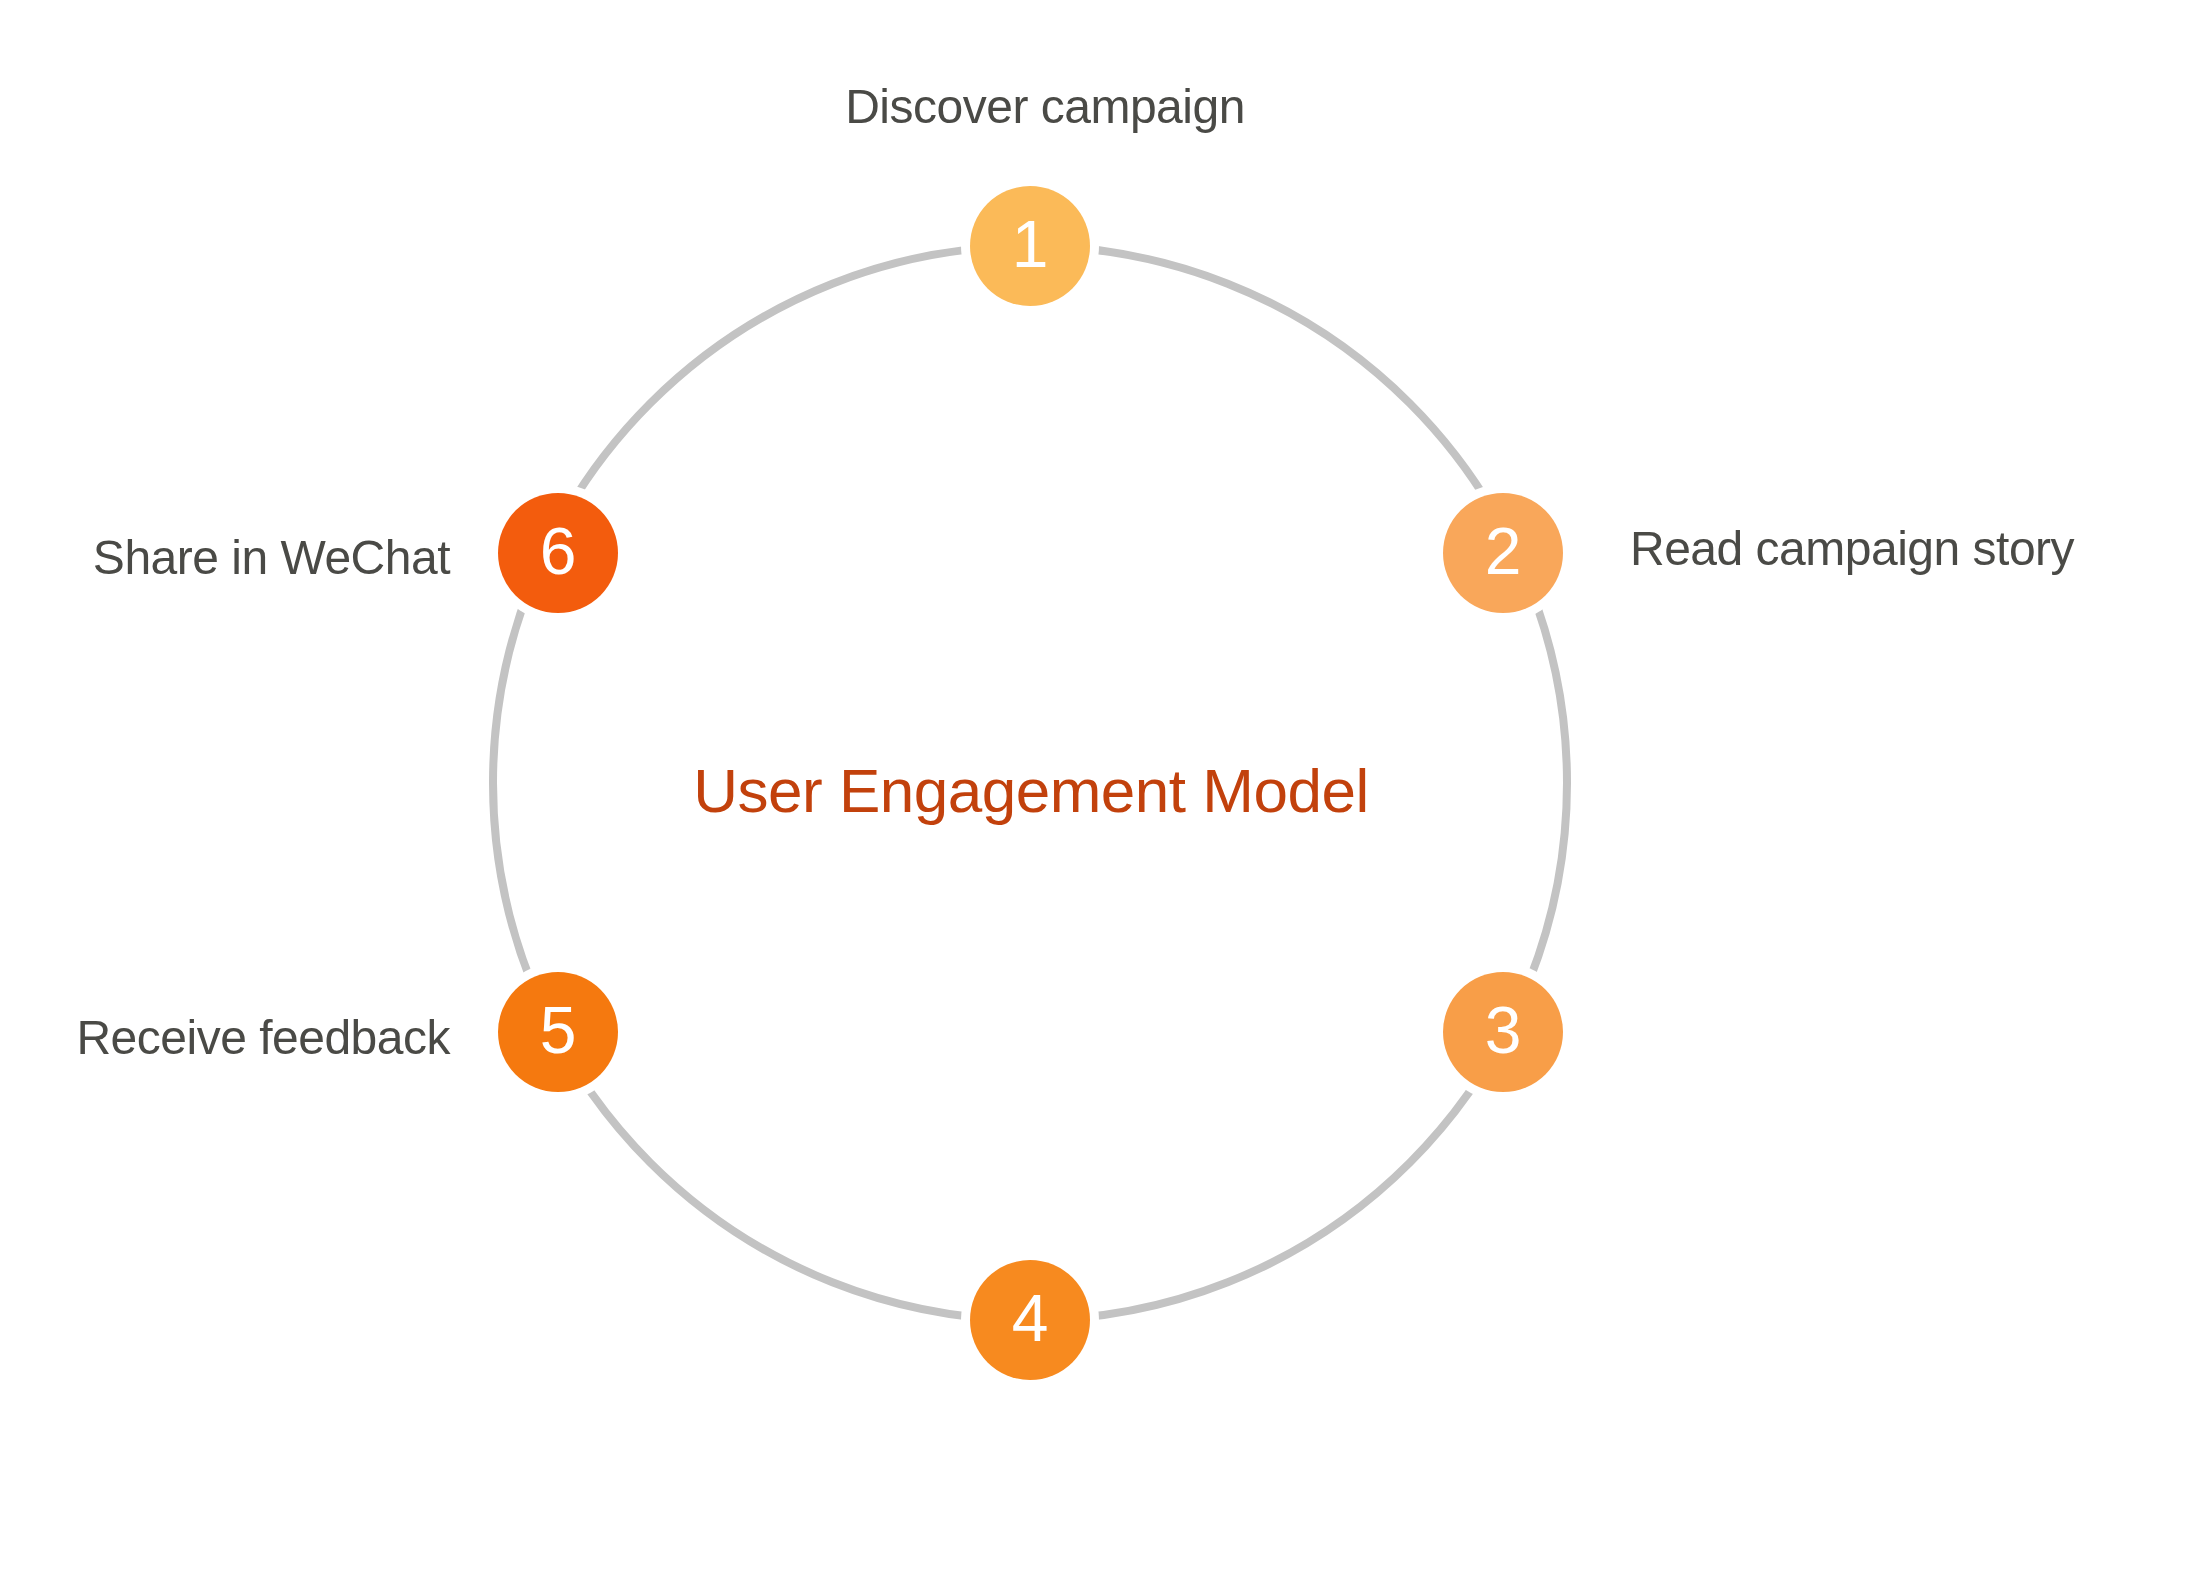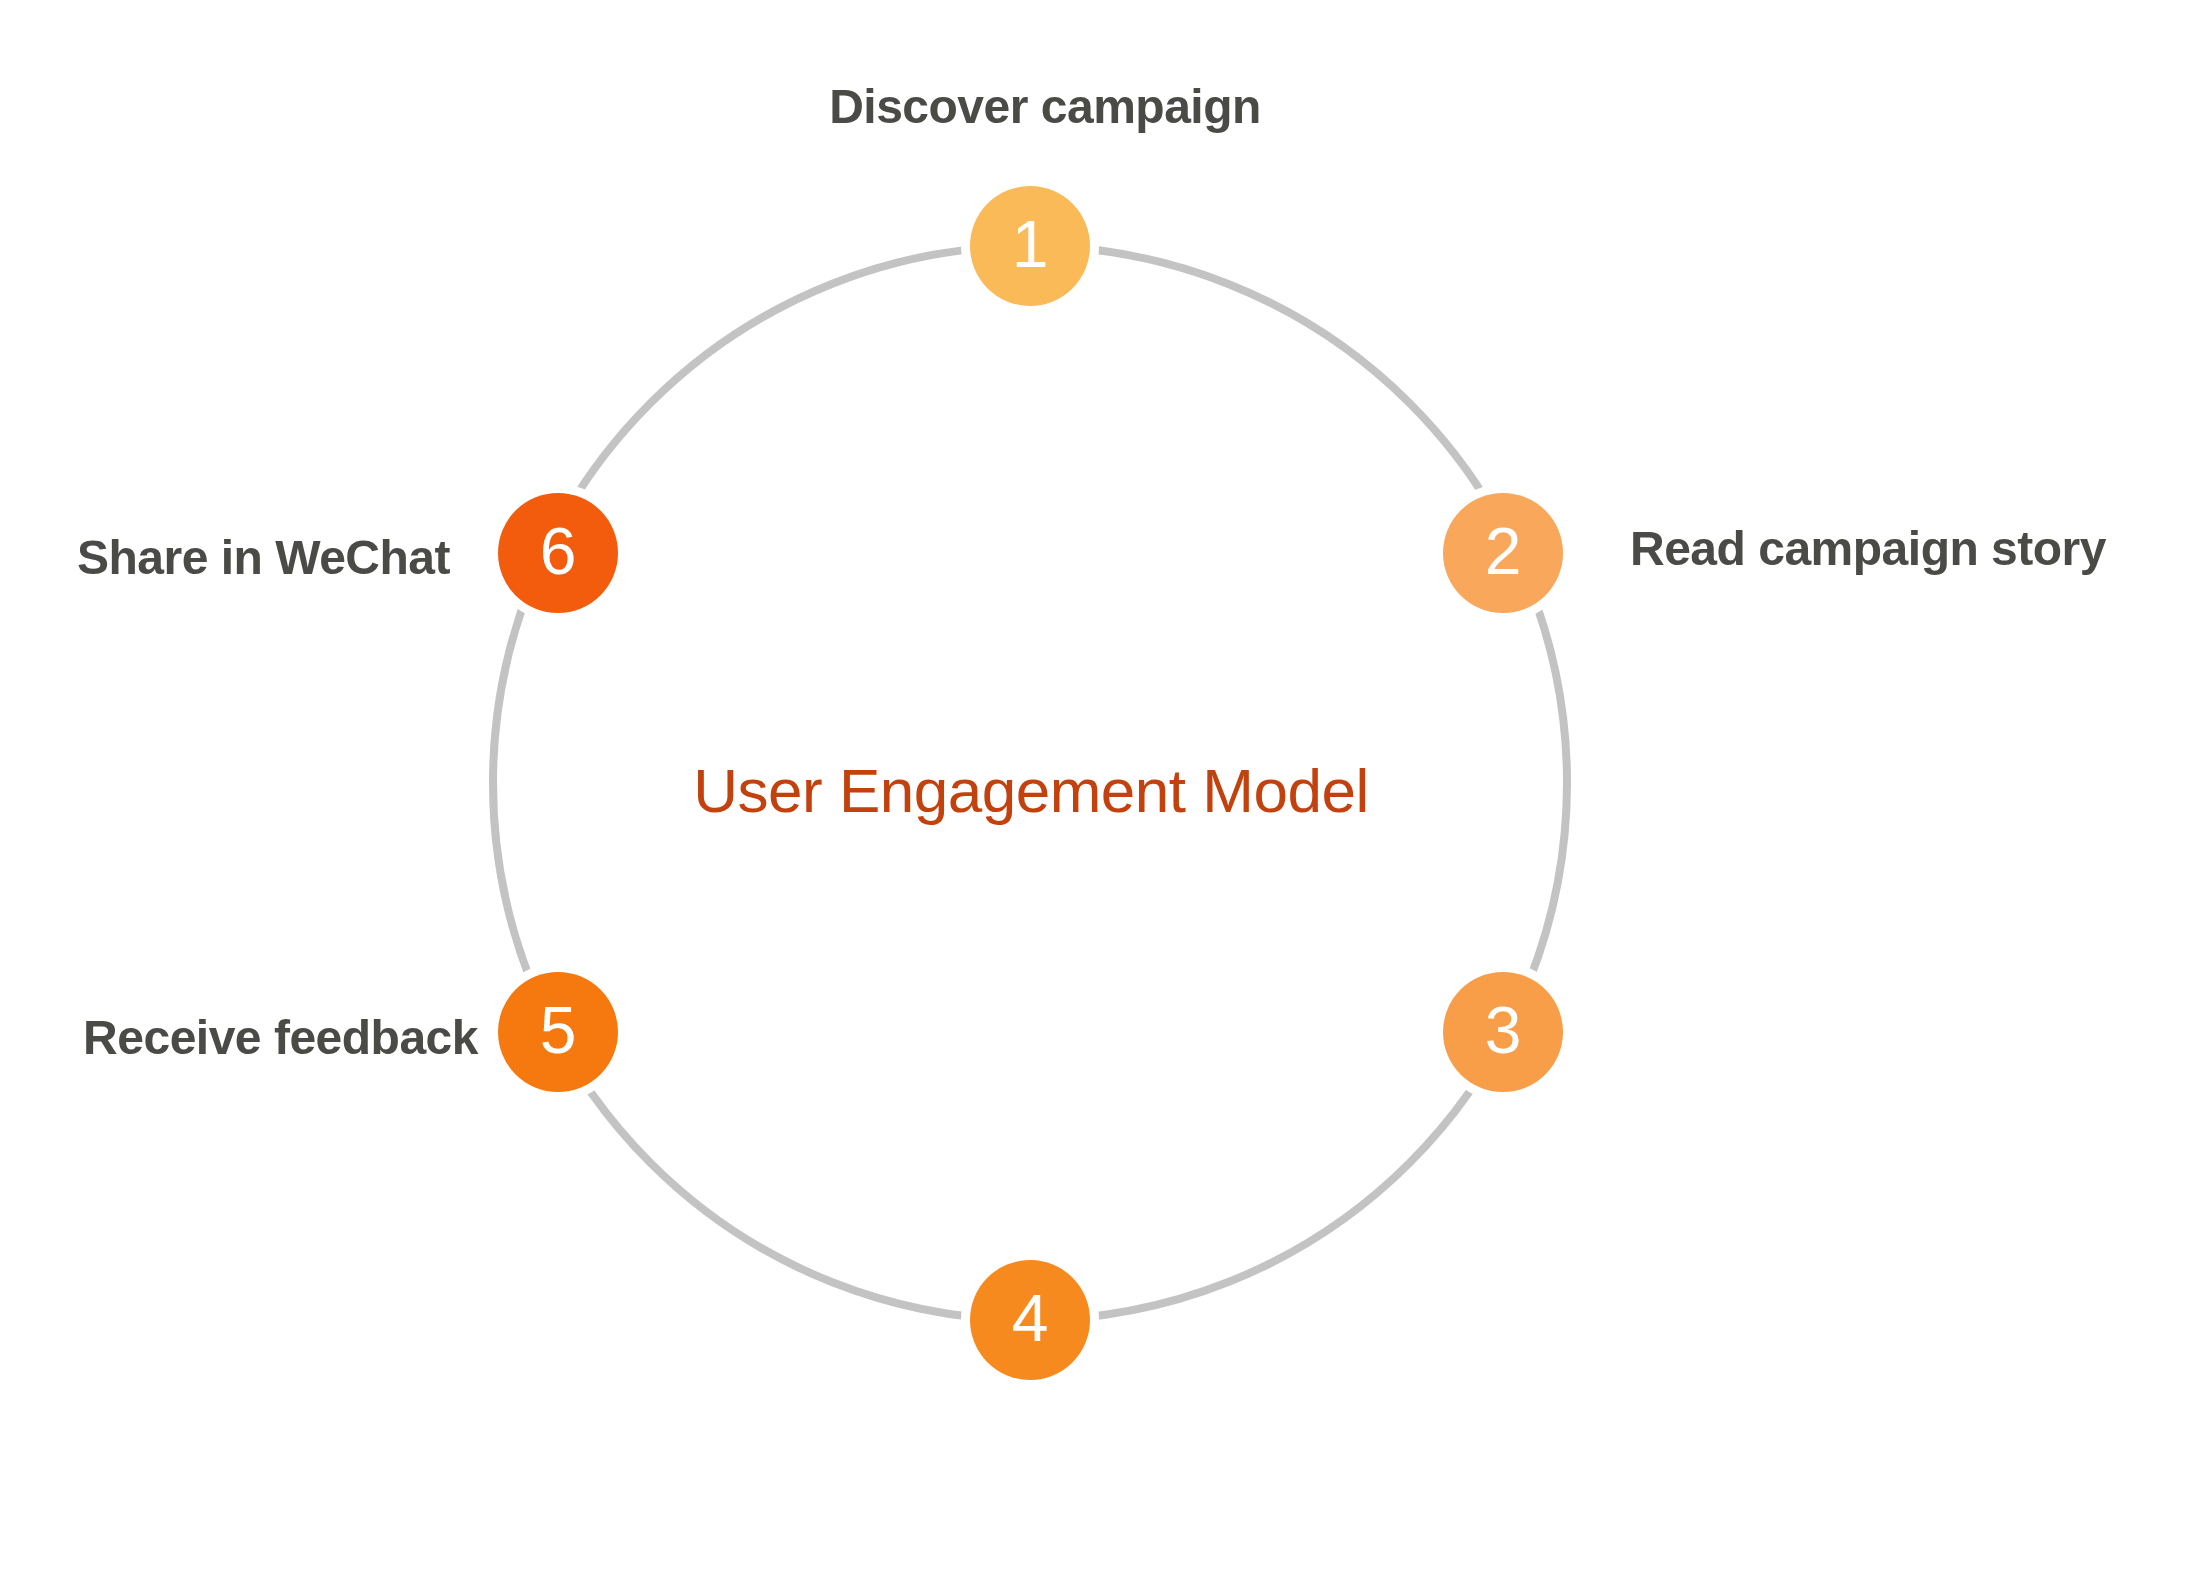--- a/index.html
+++ b/index.html
@@ -45,21 +45,21 @@
   }
   .n1 { left: 970px;  top: 186px;  }
   .n2 { left: 1443px; top: 493px;  }
   .n3 { left: 1443px; top: 972px;  }
   .n4 { left: 970px;  top: 1260px; }
   .n5 { left: 498px;  top: 972px;  }
   .n6 { left: 498px;  top: 493px;  }
   .step-label {
     position: absolute;
     font-size: 48px;
-    font-weight: 700;
+    font-weight: 400;
     white-space: nowrap;
     letter-spacing: -0.5px;
   }
   .l1 { left: 1045px; top: 106px;  transform: translate(-50%, -50%); }
   .l2 { left: 1630px; top: 548px;  transform: translate(0, -50%);    }
   .l3 { left: 1613px; top: 1041px; transform: translate(0, -50%);    }
   .l4 { left: 1027px; top: 1467px; transform: translate(-50%, -50%); }
   .l5 { left: 450px;  top: 1037px; transform: translate(-100%, -50%); text-align: right; }
   .l6 { left: 450px;  top: 557px;  transform: translate(-100%, -50%); }
   .center-title {
@@ -98,16 +98,16 @@
   </div>
   <div class="node n5" style="background-color: rgb(245, 121, 15);">
     <span class="num" style="color: rgb(255, 255, 255);">5</span>
   </div>
   <div class="node n6" style="background-color: rgb(243, 92, 13);">
     <span class="num" style="color: rgb(255, 255, 255);">6</span>
   </div>
 
   <div class="step-label l1" style="color: rgb(74, 74, 70);">Discover campaign</div>
   <div class="step-label l2" style="color: rgb(74, 74, 70);">Read campaign story</div>
-  <div class="step-label l5" style="color: rgb(74, 74, 70); margin-left: 28px;">Receive feedback</div>
+  <div class="step-label l5" style="color: rgb(74, 74, 70);">Receive feedback</div>
   <div class="step-label l6" style="color: rgb(74, 74, 70);">Share in WeChat</div>
 
 </div>
 
 </body></html>

